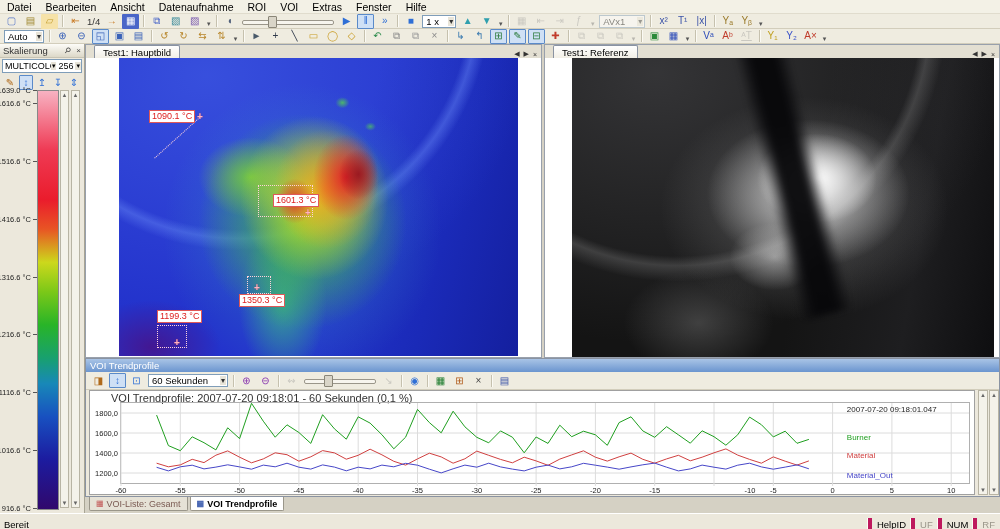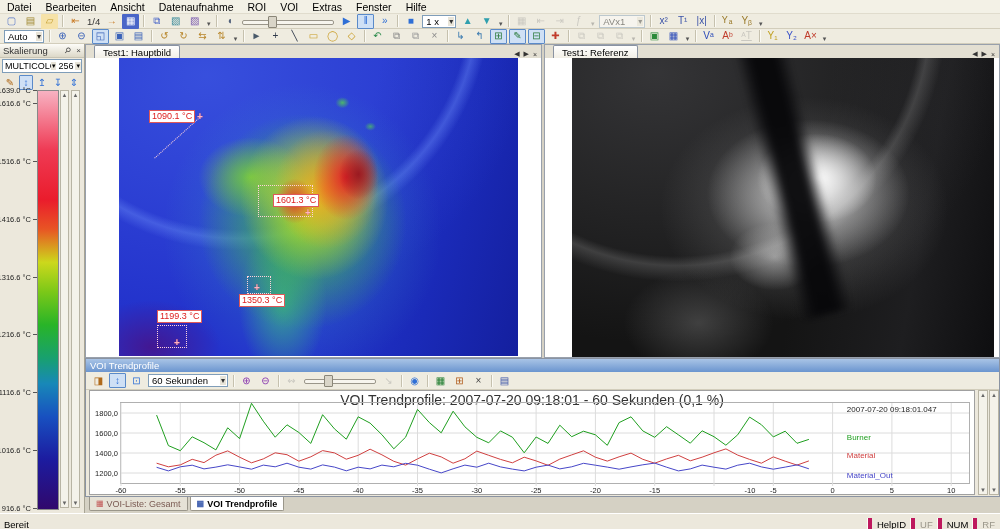--- a/index.html
+++ b/index.html
@@ -102,21 +102,21 @@
       radial-gradient(460px 360px at 20% 5%, rgba(92,92,97,.45), rgba(20,20,22,0) 75%),
       linear-gradient(100deg, #141414 55%, #1e1e20 80%, #0e0e10 100%);}
   .ref-beam{position:absolute; left:160px; top:-15px; width:54px; height:280px; transform:rotate(-14deg); transform-origin:top center;
     background:linear-gradient(to right, rgba(8,8,10,0), rgba(8,8,10,.96) 30%, rgba(8,8,10,.96) 72%, rgba(8,8,10,0)); filter:blur(3px);}
 
   
   .trend-panel{position:absolute; left:85px; top:358px; width:915px; height:139px; background:#ece8dc; border:1px solid #8a93a2; box-sizing:border-box;}
   .trend-title{height:13px; background:linear-gradient(#a9c4e6,#6b95cf); color:#fff; font-size:9.5px; display:flex; align-items:center; padding-left:4px;}
   .trend-toolbar{height:17px; display:flex; align-items:center; background:#efece0; border-bottom:1px solid #d2cdbb; padding-left:3px;}
   .trend-chart{position:absolute; left:3px; top:31px; width:886px; height:105px; background:#fff; border:1px solid #a0a0a0; box-sizing:border-box;}
-  .tc-title{position:absolute; left:0; right:0; top:1px; text-align:center; font-size:14px; color:#333;}
+  .tc-title{position:absolute; left:0; right:0; top:1px; font-size:11px; color:#333;padding-left:21px;}
   #trend-plot{position:absolute; left:30px; top:11px; width:848px; height:80px; border:1px solid #b0b0b0; box-sizing:content-box;}
   #trend-plot svg{position:absolute; left:0; top:0; overflow:visible;}
   .ylab{position:absolute; right:851px; width:28px; text-align:right; font-size:7.5px; color:#222; white-space:nowrap;}
   .xlab{position:absolute; top:83px; width:24px; margin-left:-12px; text-align:center; font-size:7.5px; color:#222;}
   .legend-item{position:absolute; font-size:8px; white-space:nowrap; background:rgba(255,255,255,.0);}
   .trend-sb{position:absolute; top:31px; width:10px; height:105px; background:#f4f2ea; border:1px solid #b8b4a4;
             display:flex; flex-direction:column; justify-content:space-between; align-items:center; box-sizing:border-box;}
   .trend-sb span{font-size:6px; color:#666; line-height:8px;}
 
   
@@ -235,21 +235,21 @@
         <span class="tglyph" style="color: rgb(58, 82, 168);">x²</span>
       </span>
       <span class="tbtn">
         <span class="tglyph" style="color: rgb(58, 82, 168);">T¹</span>
       </span>
       <span class="tbtn">
         <span class="tglyph" style="color: rgb(58, 82, 168);">|x|</span>
       </span>
       <span class="tsep"></span>
       <span class="tbtn">
-        <span class="tglyph" style="color: rgb(154, 122, 42); font-family: Liberation Mono, monospace;">Yₐ</span>
+        <span class="tglyph" style="color: rgb(154, 122, 42);">Yₐ</span>
       </span>
       <span class="tbtn">
         <span class="tglyph" style="color: rgb(154, 122, 42);">Yᵦ</span>
       </span>
       <span class="tovf">▾</span>
     </div>
   <div class="toolbar" id="tb2">
       <span class="tcombo" style="width: 40px;">
         <span class="tcombo-label">Auto</span>
         <span class="tcombo-arrow">▾</span>

